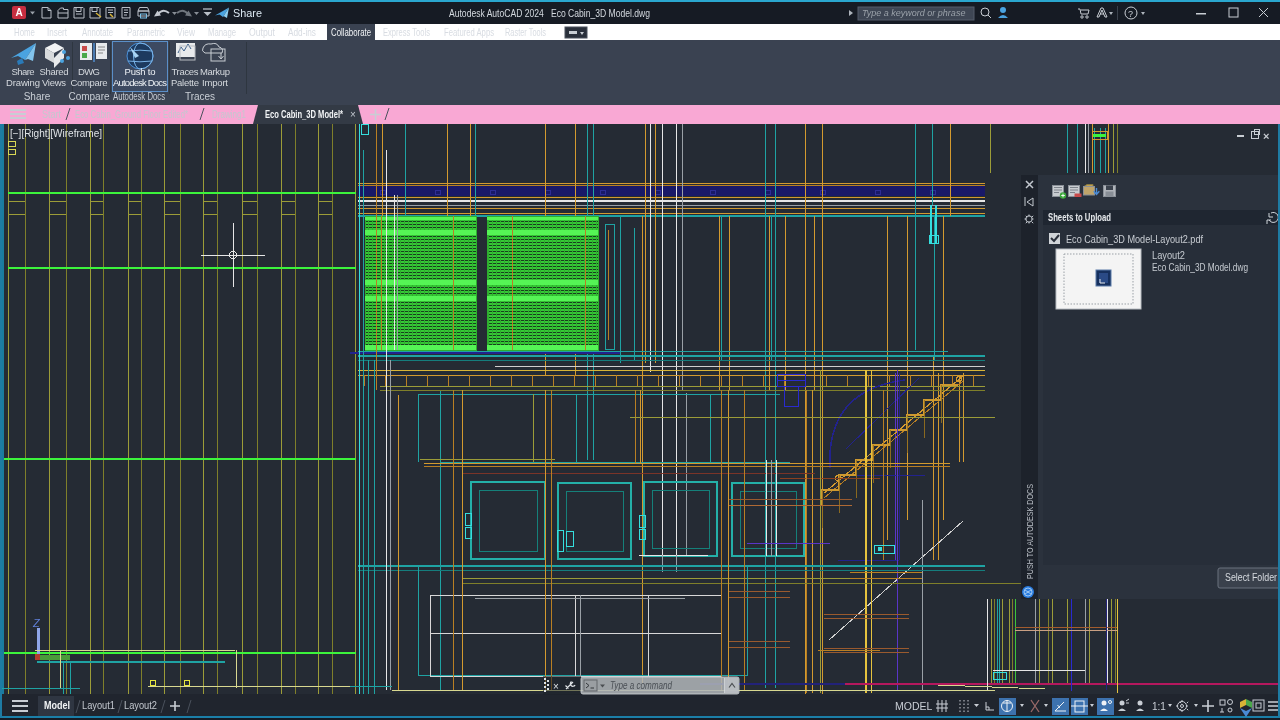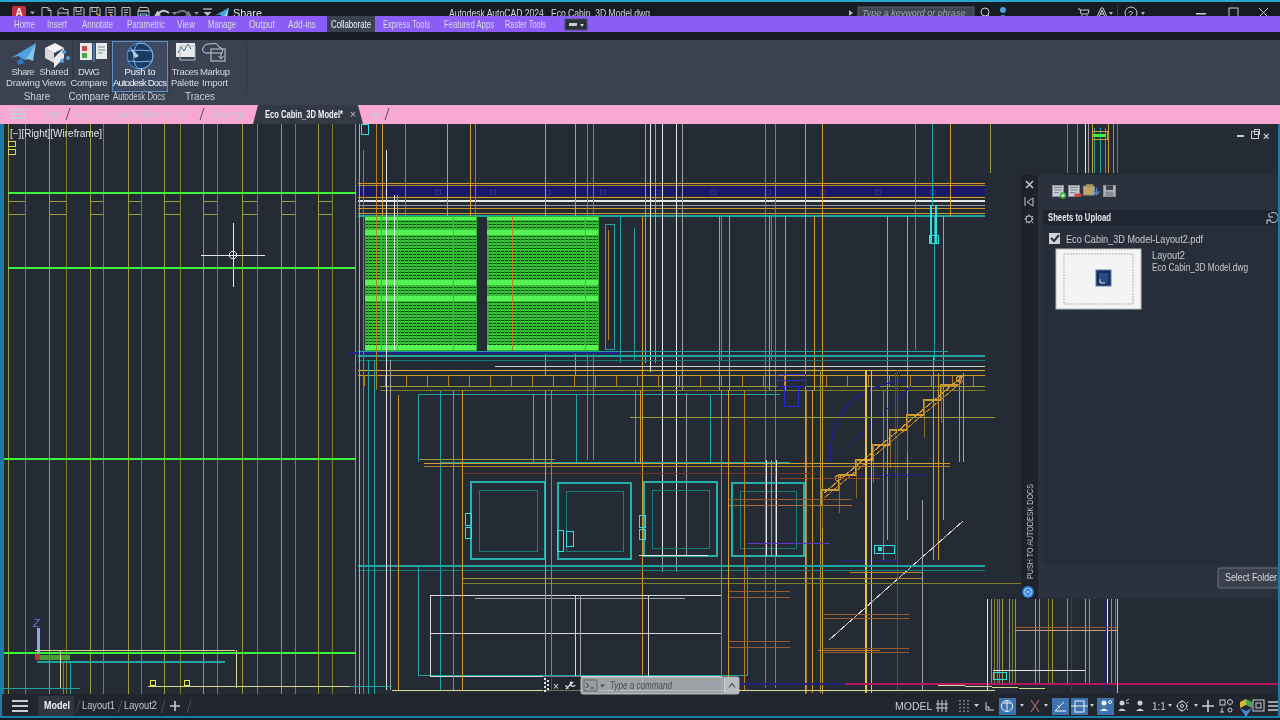--- a/index.html
+++ b/index.html
@@ -3,21 +3,21 @@
 <style>
 * { margin:0; padding:0; box-sizing:border-box; }
 html,body { width:1280px; height:720px; overflow:hidden; background:#161b24;
   font-family:"Liberation Sans", sans-serif; }
 #app { position:relative; width:1280px; height:720px; }
 .edgeL { position:absolute; left:0; top:124px; width:2px; height:594px; background:#1e7ba3; z-index:40; }
 .edgeR { position:absolute; left:1278px; top:124px; width:2px; height:594px; background:#1e7ba3; z-index:40; }
 #cad { position:absolute; left:0; top:0; z-index:1; }
 .bar { position:absolute; left:0; width:1280px; z-index:5; }
 #titlebar { top:0; height:24px; background:#161b24; border-top:2px solid #2aa7cf; }
-#menubar { top:16px; height:16px; background:#8b5cf6; }
+#menubar { top:24px; height:16px; background:#ffffff; }
 #ribbon { top:40px; height:65px; background:#3a4251; }
 #filetabs { top:105px; height:19px; background:#f9a8d4; }
 #statusbar { top:694px; height:24px; background:#20252e; border-bottom:2px solid #1b7fa8; }
 .t { position:absolute; white-space:nowrap; }
 #palette { position:absolute; left:1021px; top:175px; width:270px; height:424px; z-index:6; }
 #pal-strip { position:absolute; left:0; top:0; width:17px; height:424px; background:#1d222b; }
 #pal-body { position:absolute; left:17px; top:0; width:253px; height:424px; background:#2b323d; }
 #cmdwin { position:absolute; left:543px; top:676px; width:197px; height:19px; z-index:6; }
 </style></head>
 <body>

